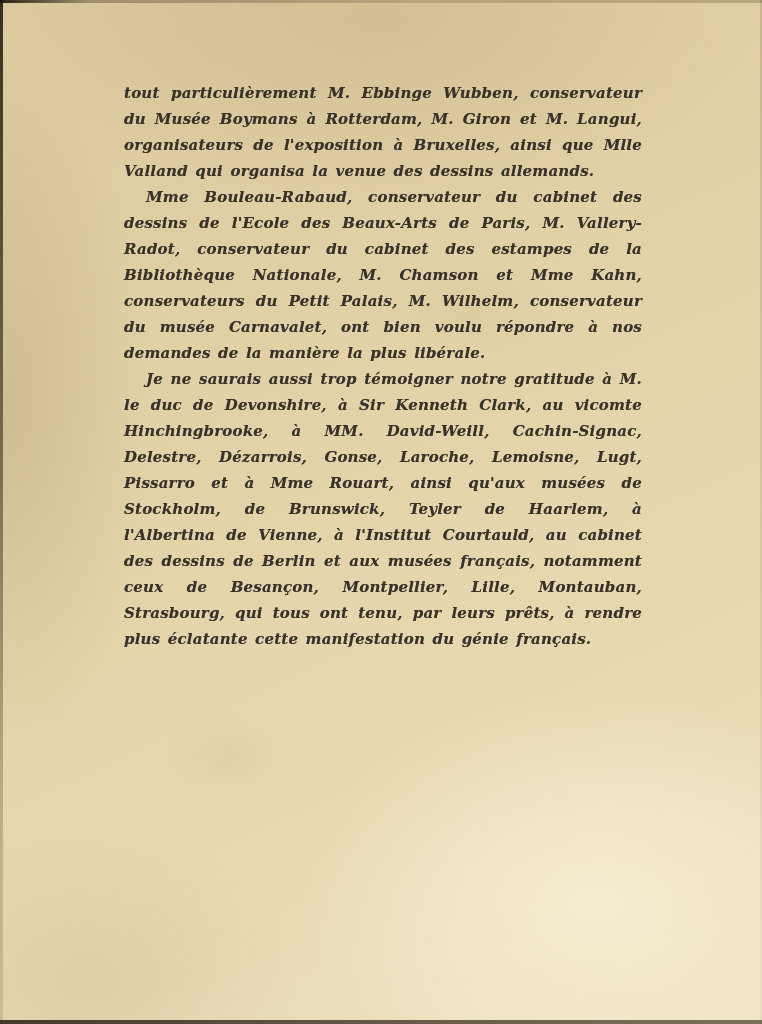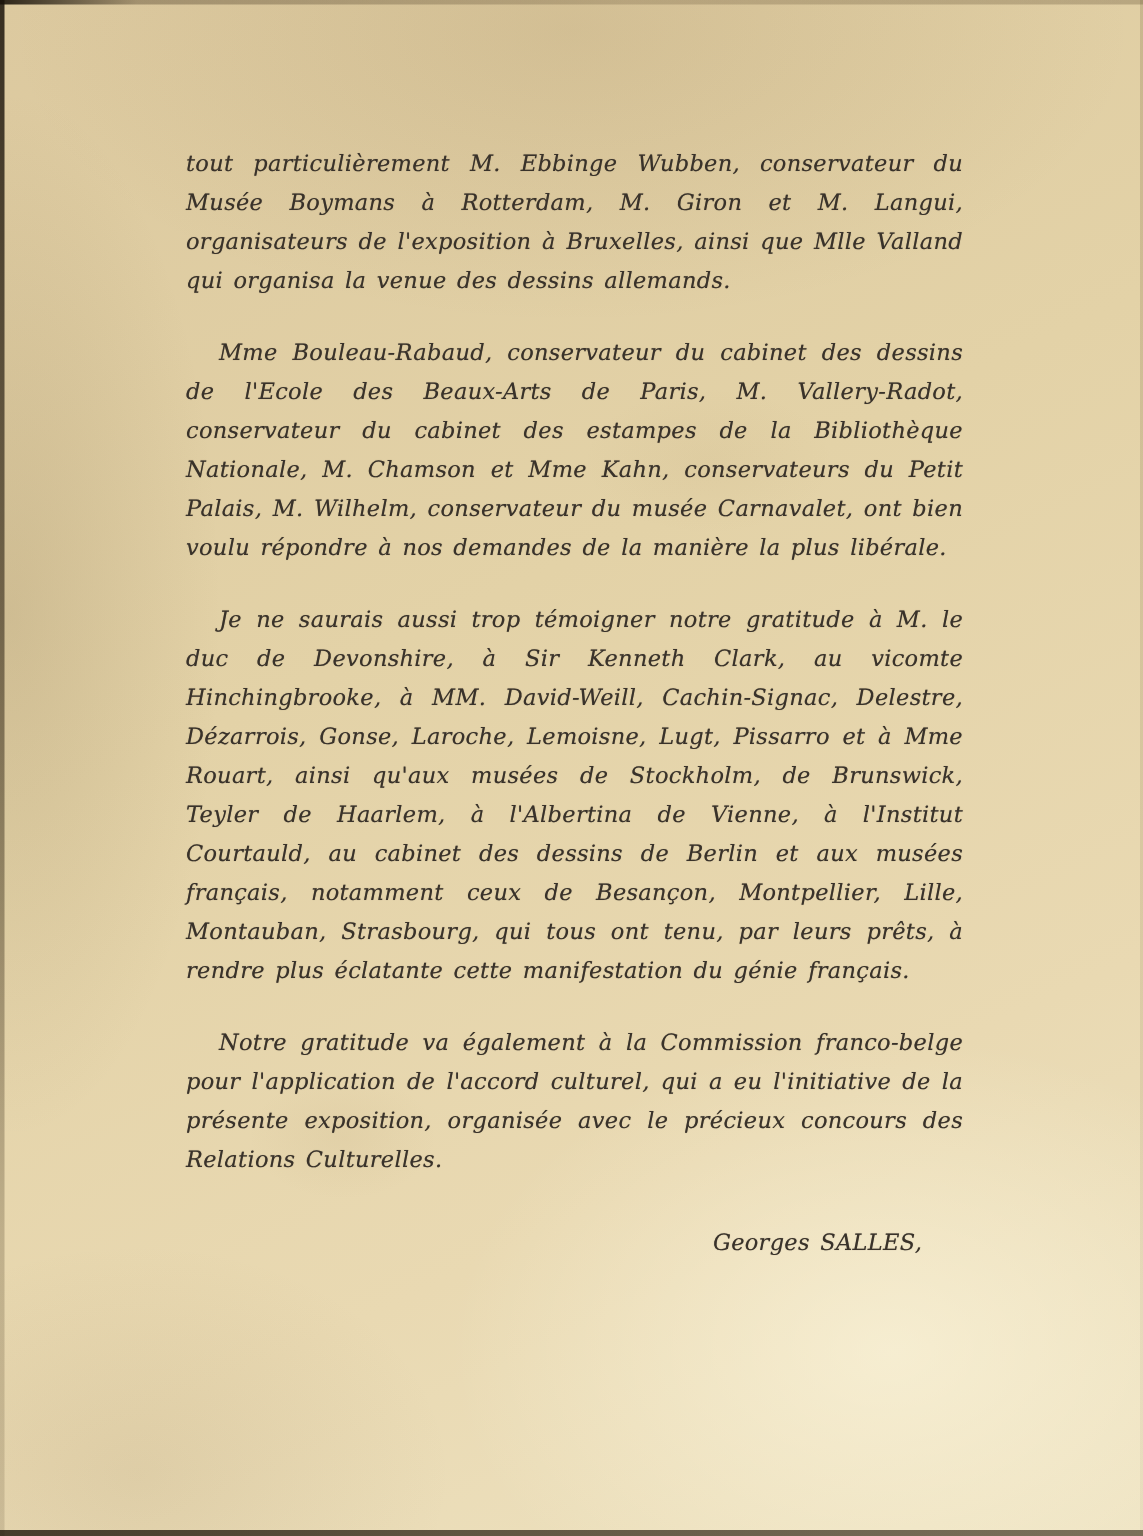--- a/index.html
+++ b/index.html
@@ -41,38 +41,38 @@
     left: 0; right: 0; bottom: 0; height: 4px;
     background: linear-gradient(90deg, rgba(30,22,12,0.8), rgba(35,26,14,0.7) 40%, rgba(45,34,18,0.6) 100%);
   }
   .edge-right {
     top: 0; right: 0; bottom: 0; width: 2px;
     background: linear-gradient(180deg, rgba(90,70,40,0.18), rgba(90,70,40,0.05));
   }
   .text-block {
     position: absolute;
     left: 124px;
-    top: 96px;
+    top: 80px;
     width: 518px;
     color: #39322a;
     font-size: 15px;
     line-height: 26px;
     font-style: italic;
-    font-weight: normal;
+    font-weight: bold;
     letter-spacing: 0.2px;
     word-spacing: 2px;
     text-shadow: 0 0 0.5px rgba(57,50,42,0.55);
   }
   .para {
     margin: 0;
     text-align: justify;
     text-indent: 22px;
   }
   .para + .para {
-    margin-top: 22px;
+    margin-top: 0;
   }
   .para.no-indent {
     text-indent: 0;
   }
   .signature {
     margin-top: 30px;
     margin-left: 272px;
     width: 246px;
     text-align: center;
     line-height: 25px;
@@ -87,19 +87,17 @@
 <div class="page">
   <div class="edge edge-top"></div>
   <div class="edge edge-left"></div>
   <div class="edge edge-right"></div>
   <div class="edge edge-bottom"></div>
 
   <main class="text-block">
     <p class="para no-indent">tout particulièrement M. Ebbinge Wubben, conservateur du Musée Boymans à Rotterdam, M. Giron et M. Langui, organisateurs de l'exposition à Bruxelles, ainsi que Mlle Valland qui organisa la venue des dessins allemands.</p>
     <p class="para">Mme Bouleau-Rabaud, conservateur du cabinet des dessins de l'Ecole des Beaux-Arts de Paris, M. Vallery-Radot, conservateur du cabinet des estampes de la Bibliothèque Nationale, M. Chamson et Mme Kahn, conservateurs du Petit Palais, M. Wilhelm, conservateur du musée Carnavalet, ont bien voulu répondre à nos demandes de la manière la plus libérale.</p>
     <p class="para">Je ne saurais aussi trop témoigner notre gratitude à M. le duc de Devonshire, à Sir Kenneth Clark, au vicomte Hinchingbrooke, à MM. David-Weill, Cachin-Signac, Delestre, Dézarrois, Gonse, Laroche, Lemoisne, Lugt, Pissarro et à Mme Rouart, ainsi qu'aux musées de Stockholm, de Brunswick, Teyler de Haarlem, à l'Albertina de Vienne, à l'Institut Courtauld, au cabinet des dessins de Berlin et aux musées français, notamment ceux de Besançon, Montpellier, Lille, Montauban, Strasbourg, qui tous ont tenu, par leurs prêts, à rendre plus éclatante cette manifestation du génie français.</p>
-    <p class="para">Notre gratitude va également à la Commission franco-belge pour l'application de l'accord culturel, qui a eu l'initiative de la présente exposition, organisée avec le précieux concours des Relations Culturelles.</p>
 
     <div class="signature">
-      <div class="sig-name">Georges SALLES,</div>
     </div>
   </main>
 </div>
 
 </body></html>

